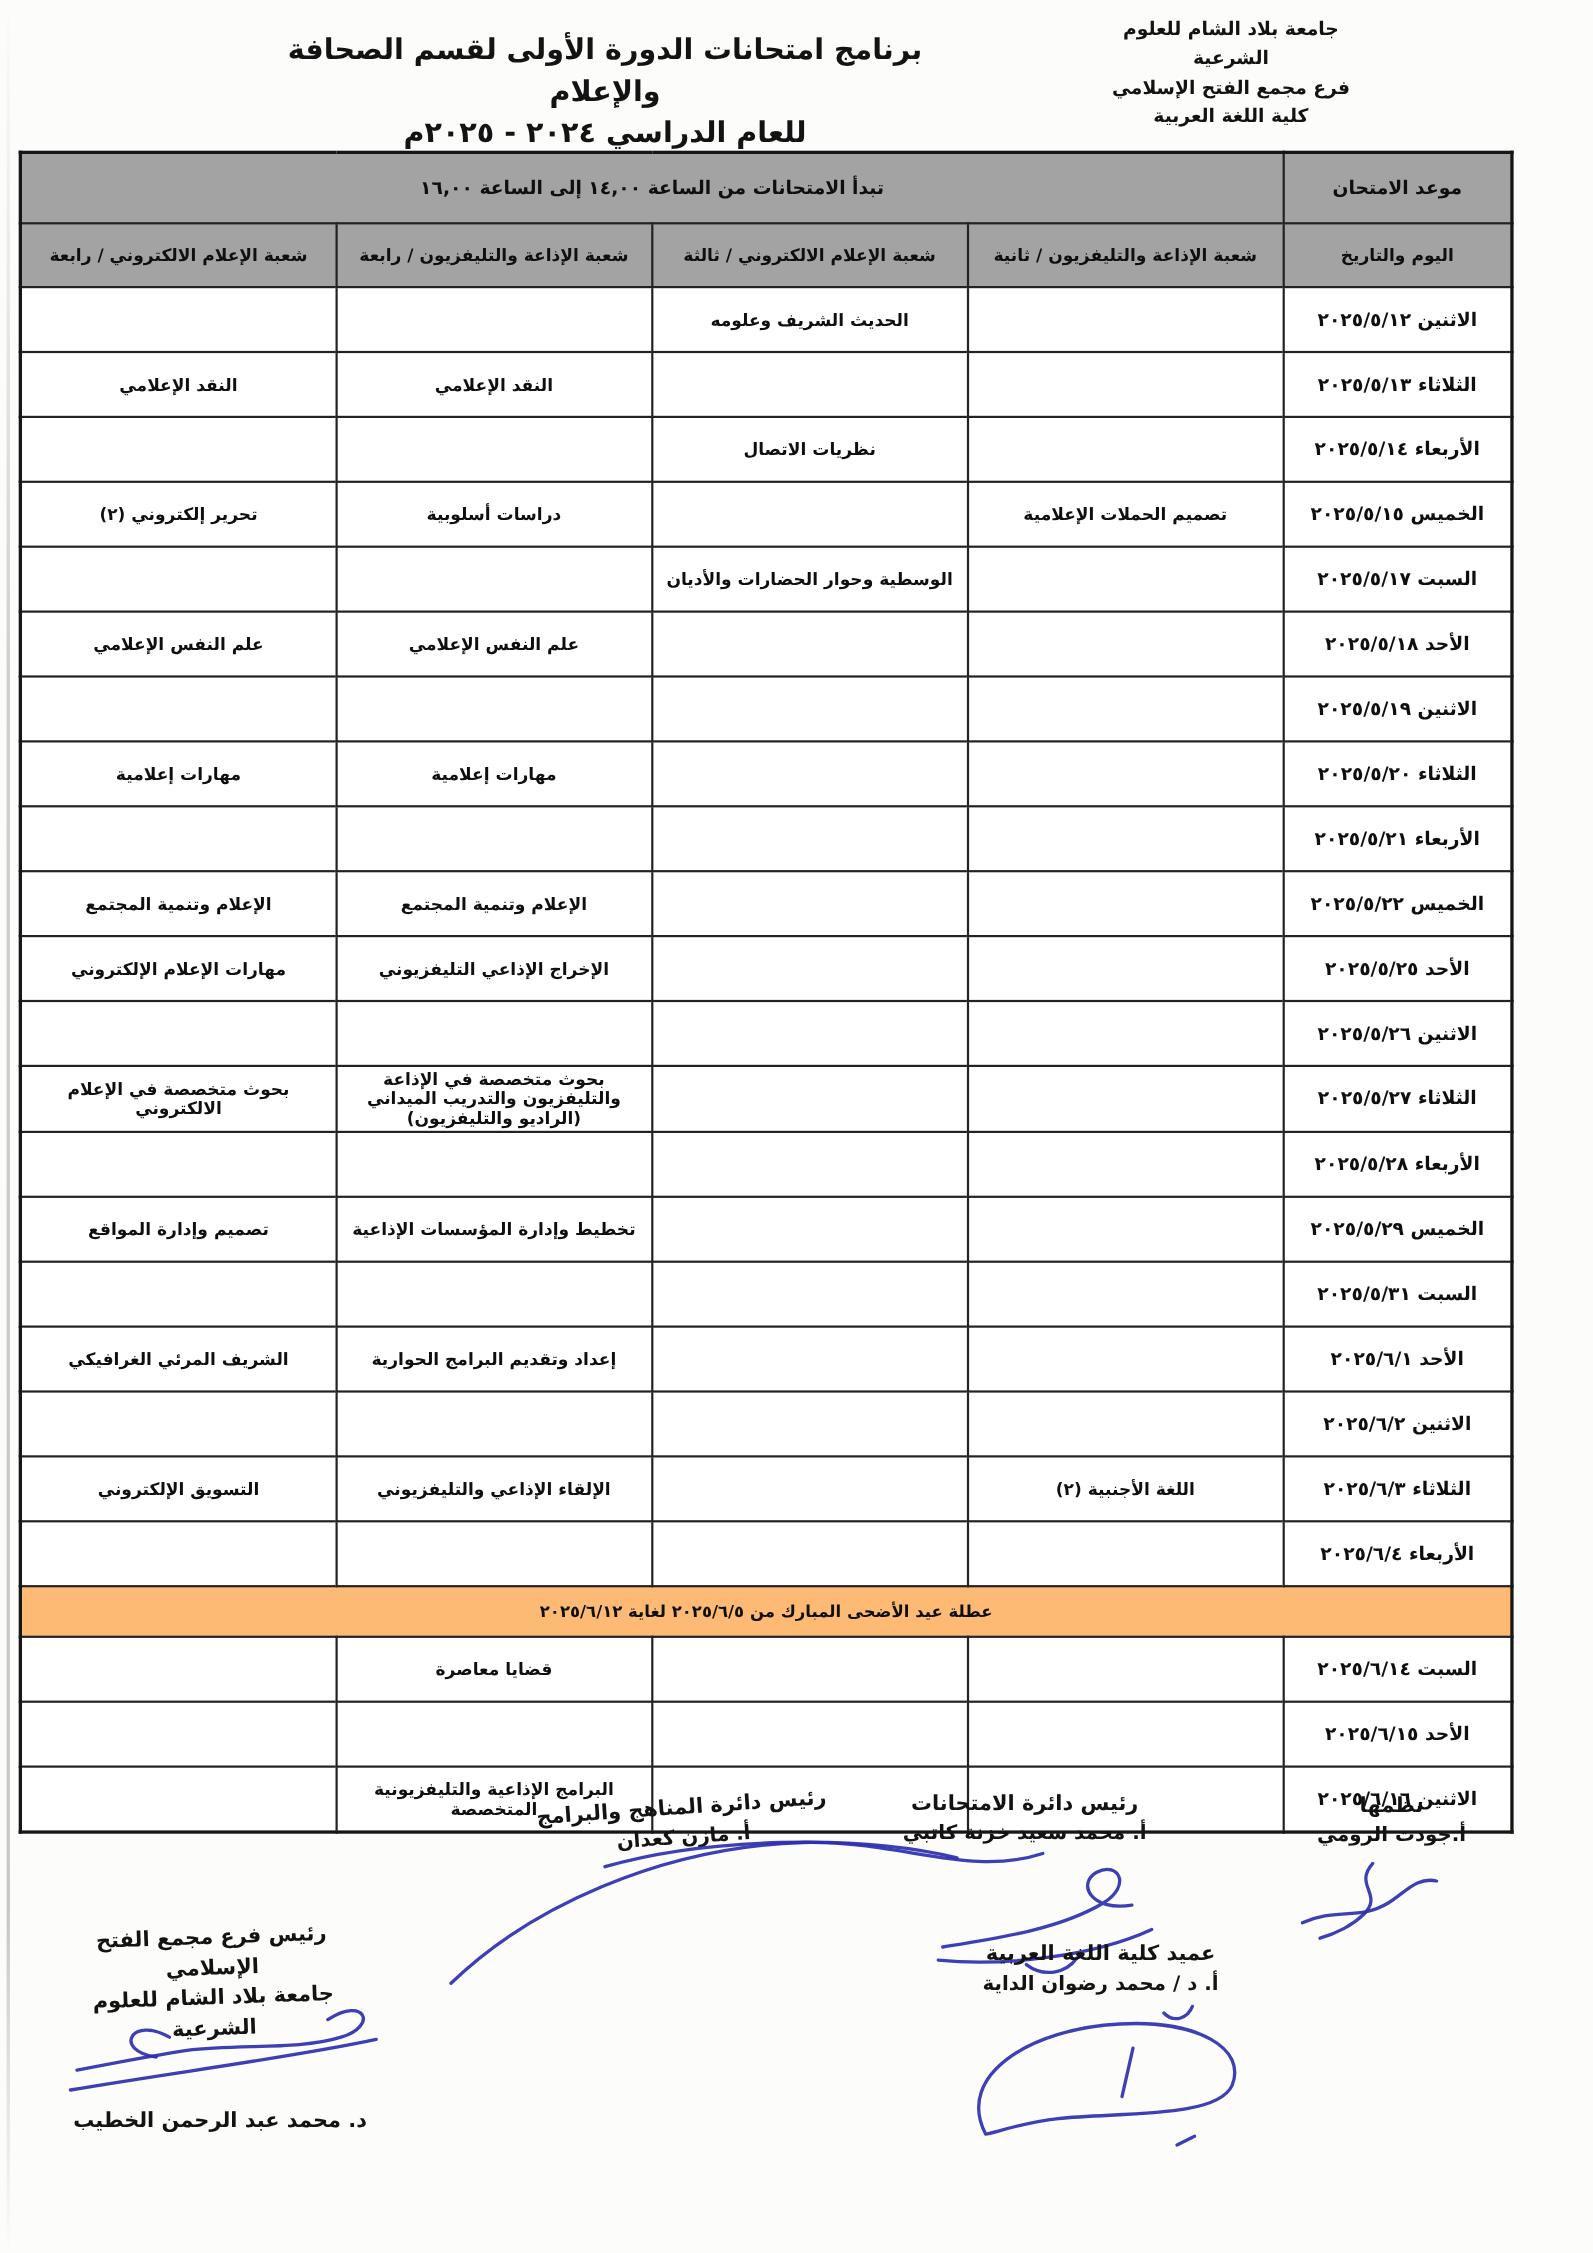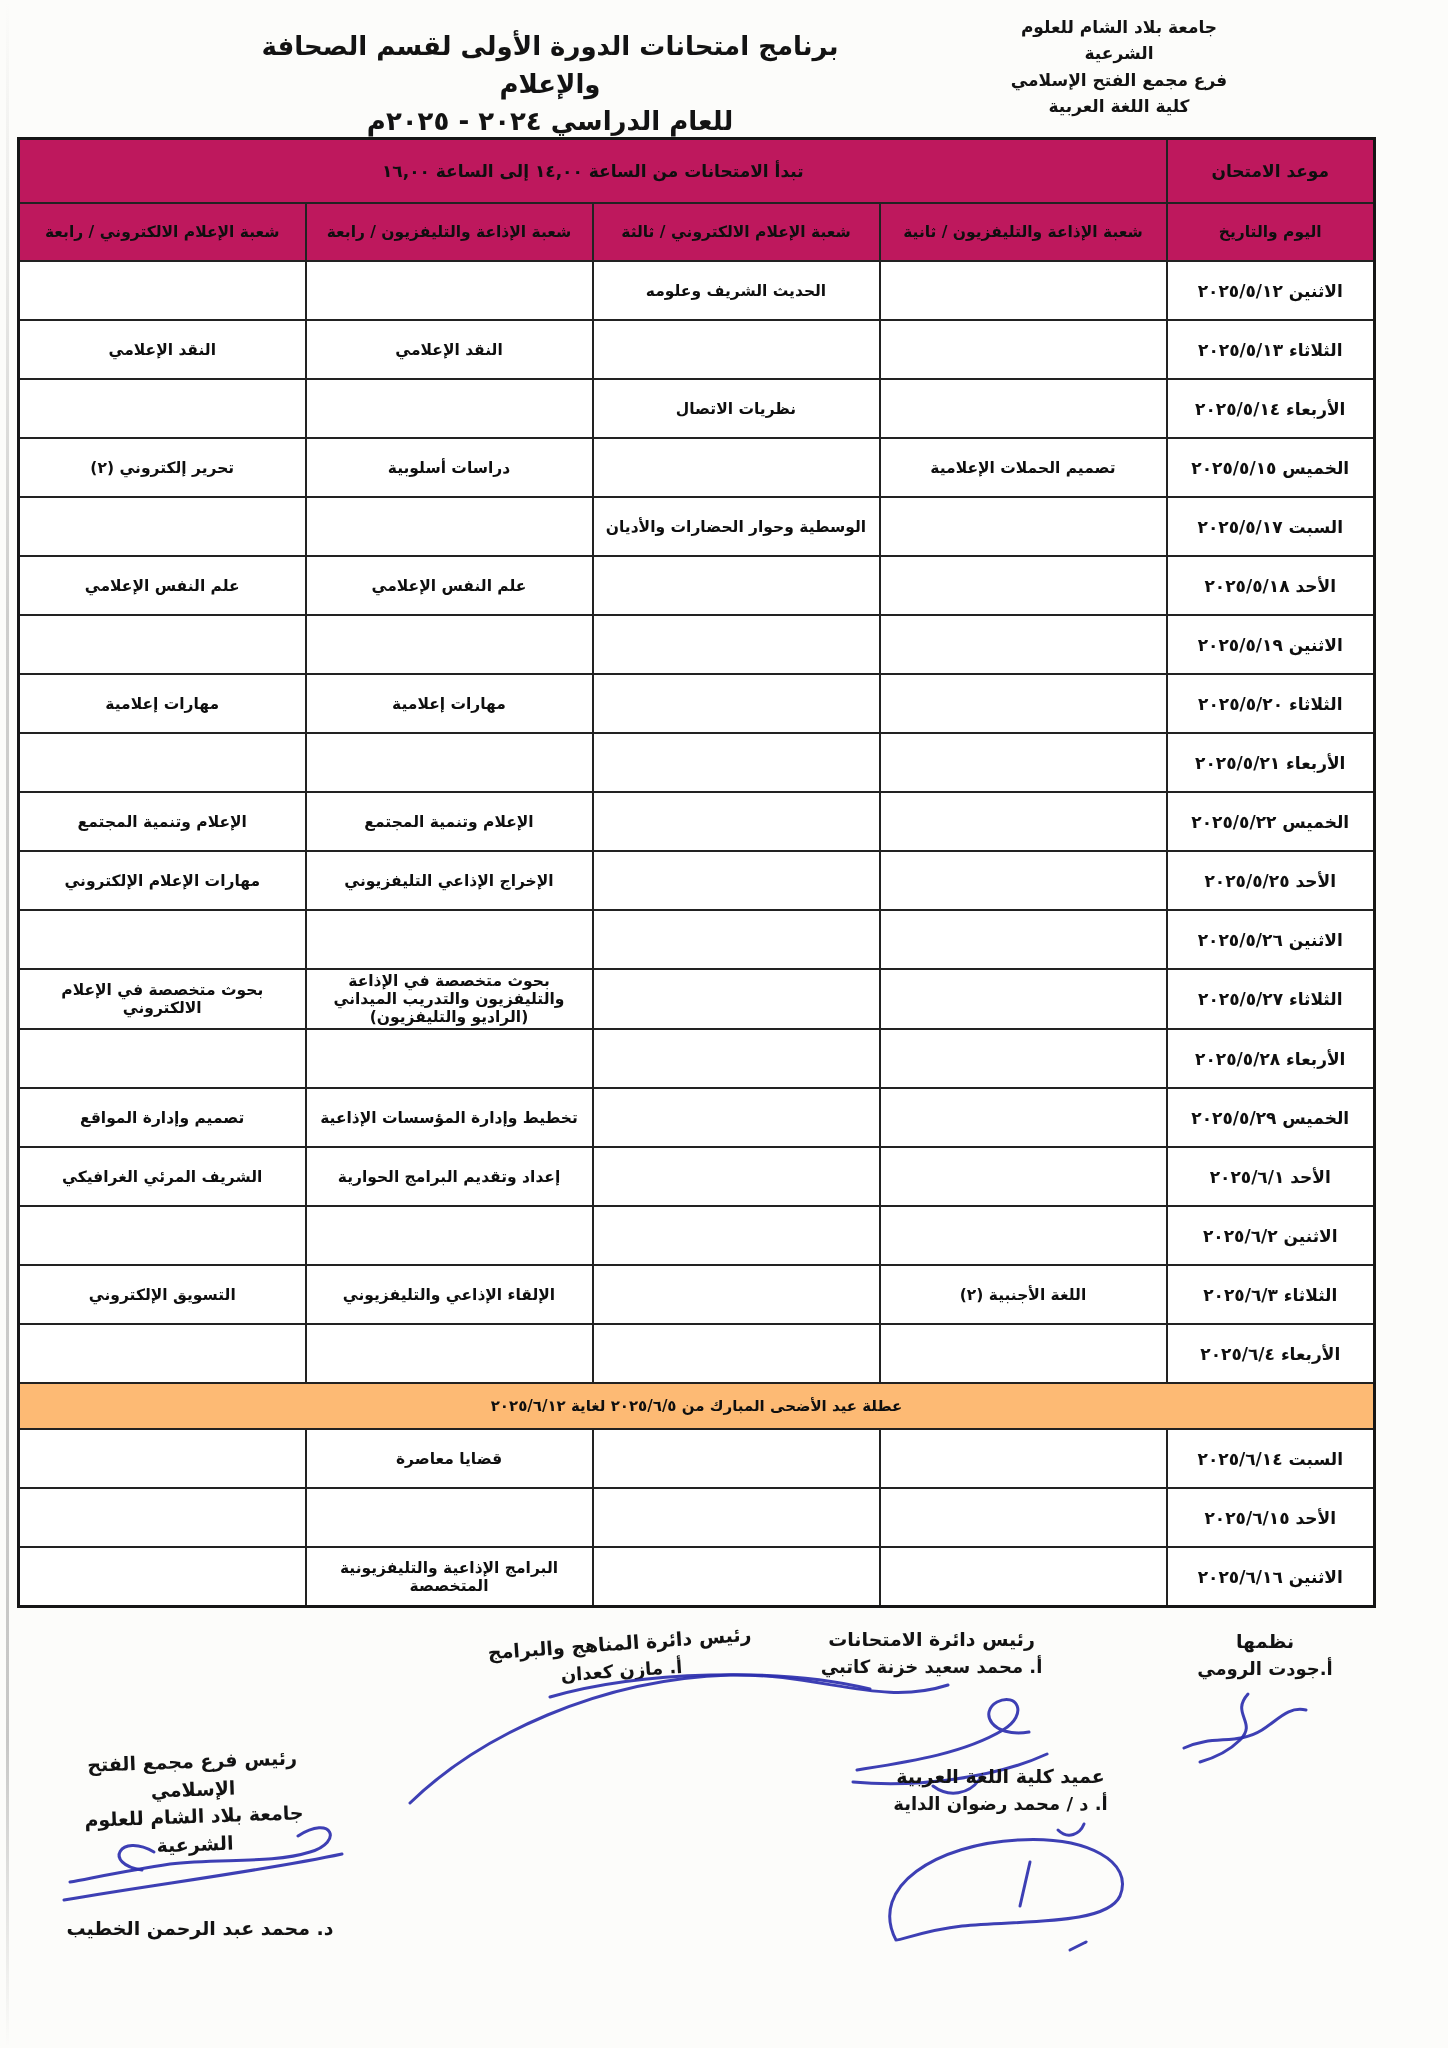--- a/index.html
+++ b/index.html
@@ -12,21 +12,21 @@
   .scan-edge{position:absolute;left:6px;top:0;width:3px;height:100%;
     background:linear-gradient(180deg,rgba(0,0,0,0) 0%,rgba(120,120,120,.35) 30%,rgba(120,120,120,.4) 85%,rgba(0,0,0,0) 100%);}
   .uni-info{position:absolute;top:14px;left:985px;width:268px;text-align:center;
     font-weight:bold;font-size:17px;line-height:1.55;}
   .doc-title{position:absolute;top:28px;left:235px;width:630px;text-align:center;
     font-weight:bold;font-size:26px;line-height:1.45;}
   table.sched{position:absolute;top:137px;left:17px;width:1359px;
     border-collapse:collapse;table-layout:fixed;background:#fff;border:3px solid #161616;}
   .sched th,.sched td{border:2px solid #222;text-align:center;vertical-align:middle;
     font-weight:bold;color:#0f0f0f;padding:2px 6px;}
-  .sched thead th{background:#be185d;}
+  .sched thead th{background:#a3a3a3;}
   .sched col.c-date{width:208px;}
   .sched thead tr.r1 th{height:58px;font-size:17px;}
   .sched thead tr.r2 th{height:52px;font-size:15.5px;}
   .sched tbody td{height:53px;font-size:15.5px;}
   .sched tbody td.date-cell{font-size:17px;}
   .sched tbody td.holiday{background:#fdba74;height:40px;font-size:15px;}
   .f-block{position:absolute;text-align:center;font-weight:bold;line-height:1.45;}
   .f-block .t1{font-size:19px;}
   .f-block .t2{font-size:18px;}
   .u{}
@@ -170,20 +170,27 @@
         <td></td>
       </tr>
       <tr>
         <td class="date-cell">الخميس ٢٠٢٥/٥/٢٩</td>
         <td></td>
         <td></td>
         <td>تخطيط وإدارة المؤسسات الإذاعية</td>
         <td>تصميم وإدارة المواقع</td>
       </tr>
       <tr>
+        <td class="date-cell">السبت ٢٠٢٥/٥/٣١</td>
+        <td></td>
+        <td></td>
+        <td></td>
+        <td></td>
+      </tr>
+      <tr>
         <td class="date-cell">الأحد ٢٠٢٥/٦/١</td>
         <td></td>
         <td></td>
         <td>إعداد وتقديم البرامج الحوارية</td>
         <td>الشريف المرئي الغرافيكي</td>
       </tr>
       <tr>
         <td class="date-cell">الاثنين ٢٠٢٥/٦/٢</td>
         <td></td>
         <td></td>

